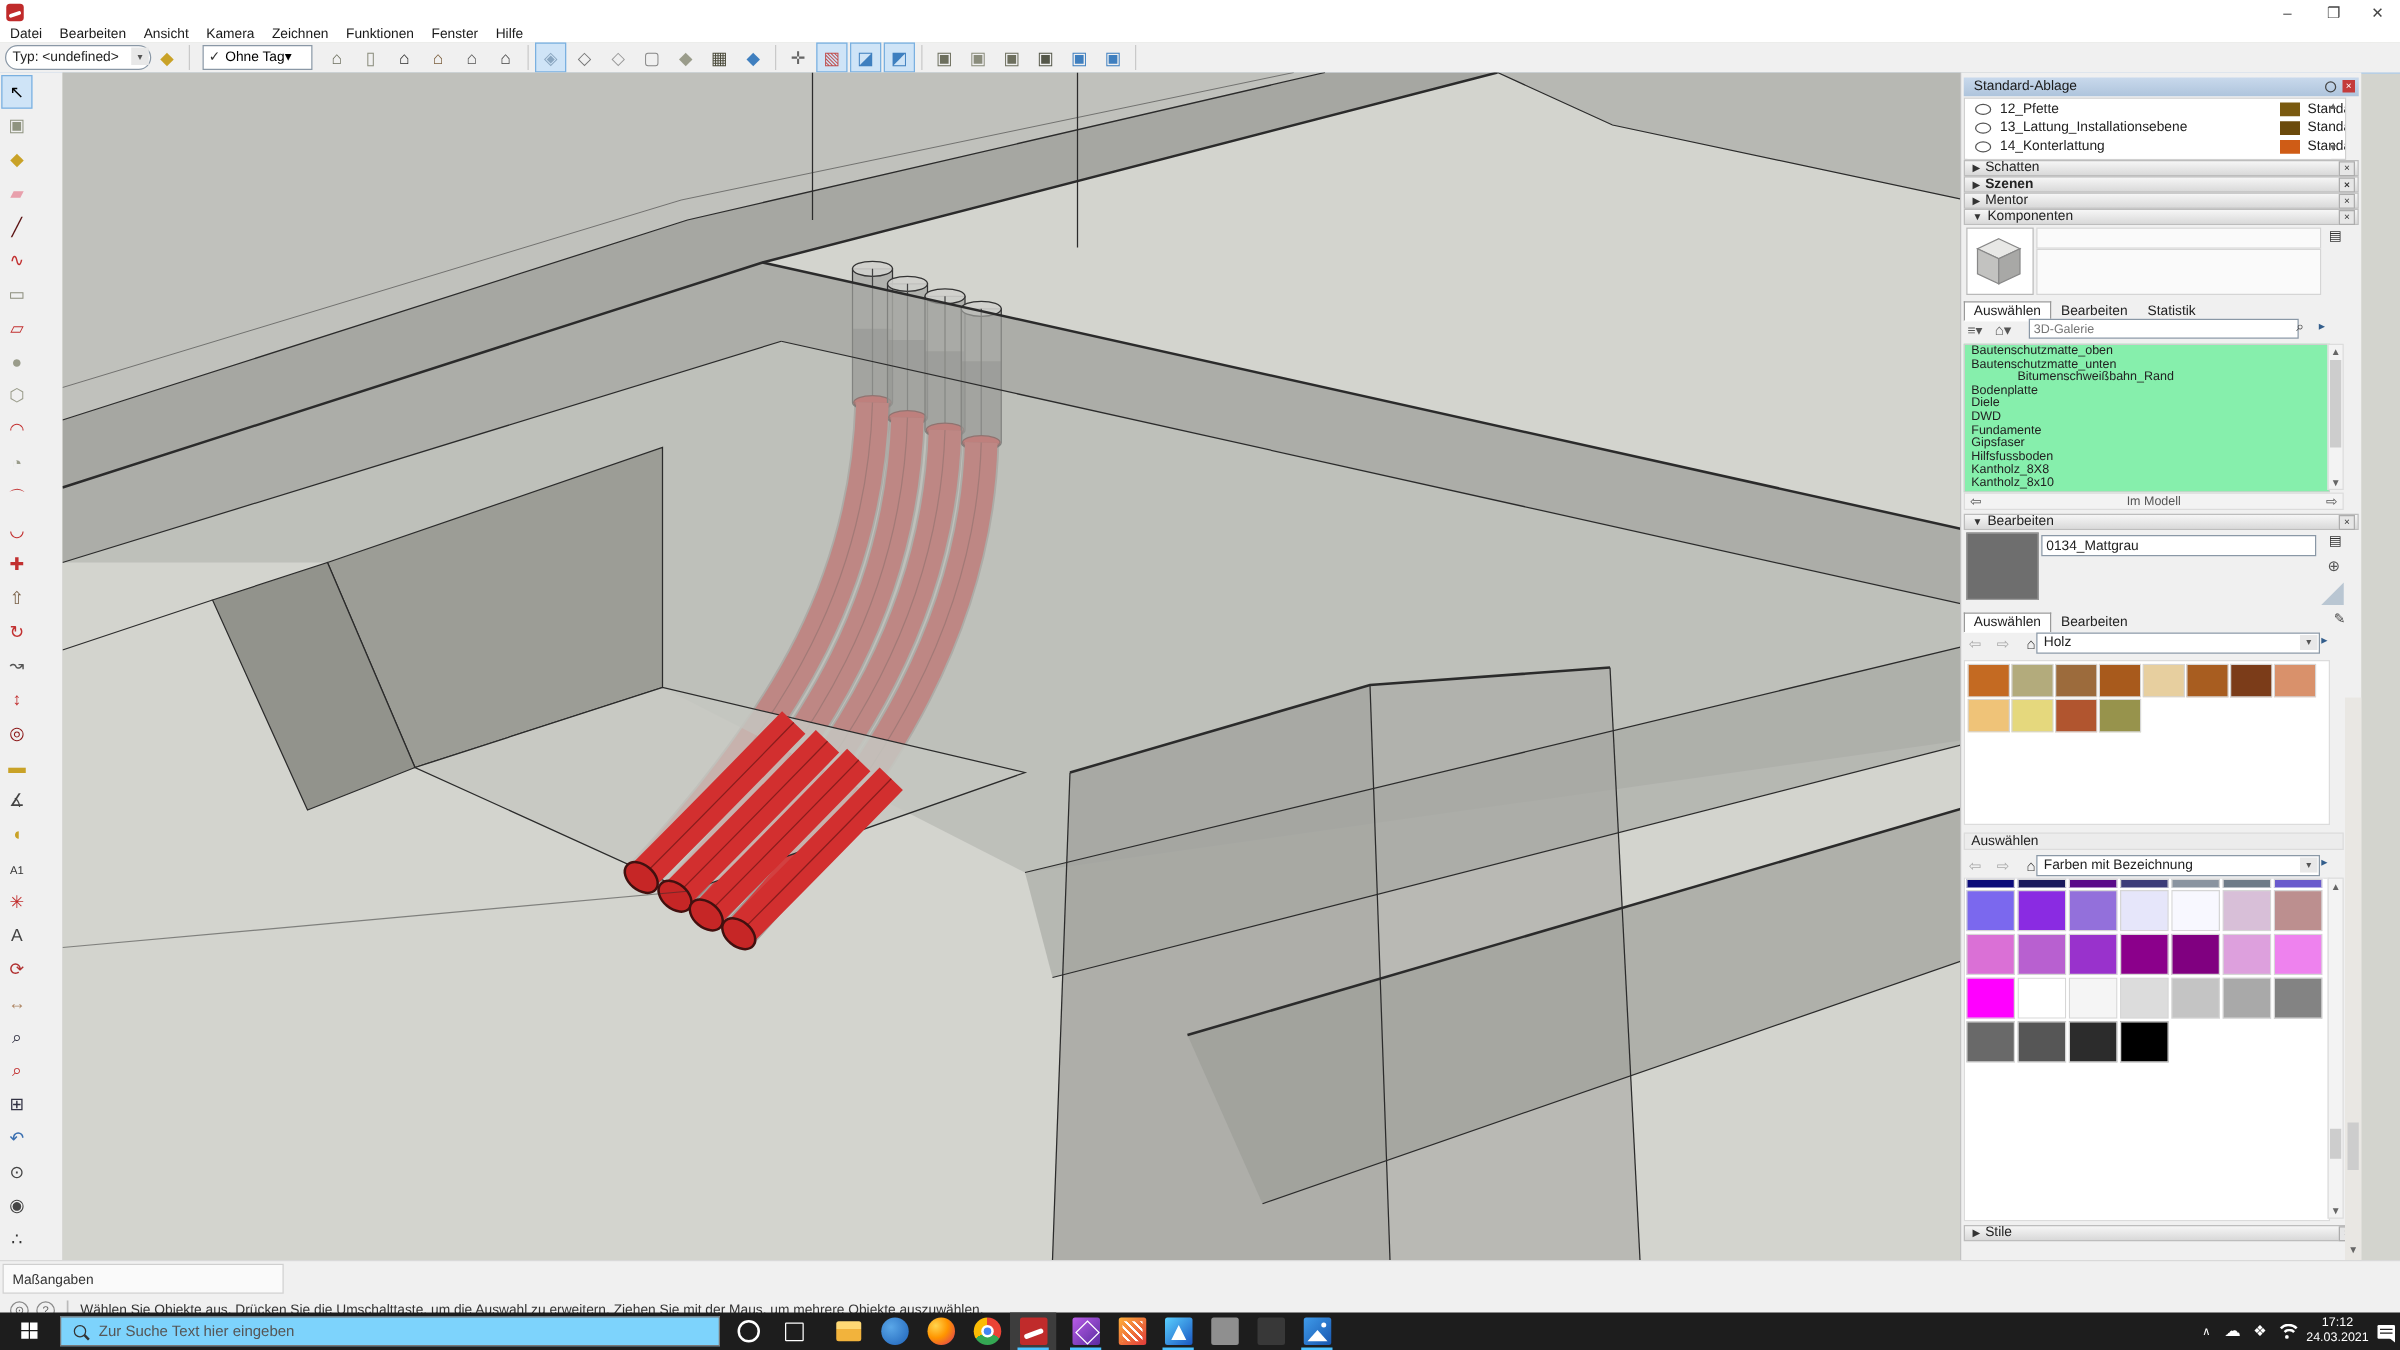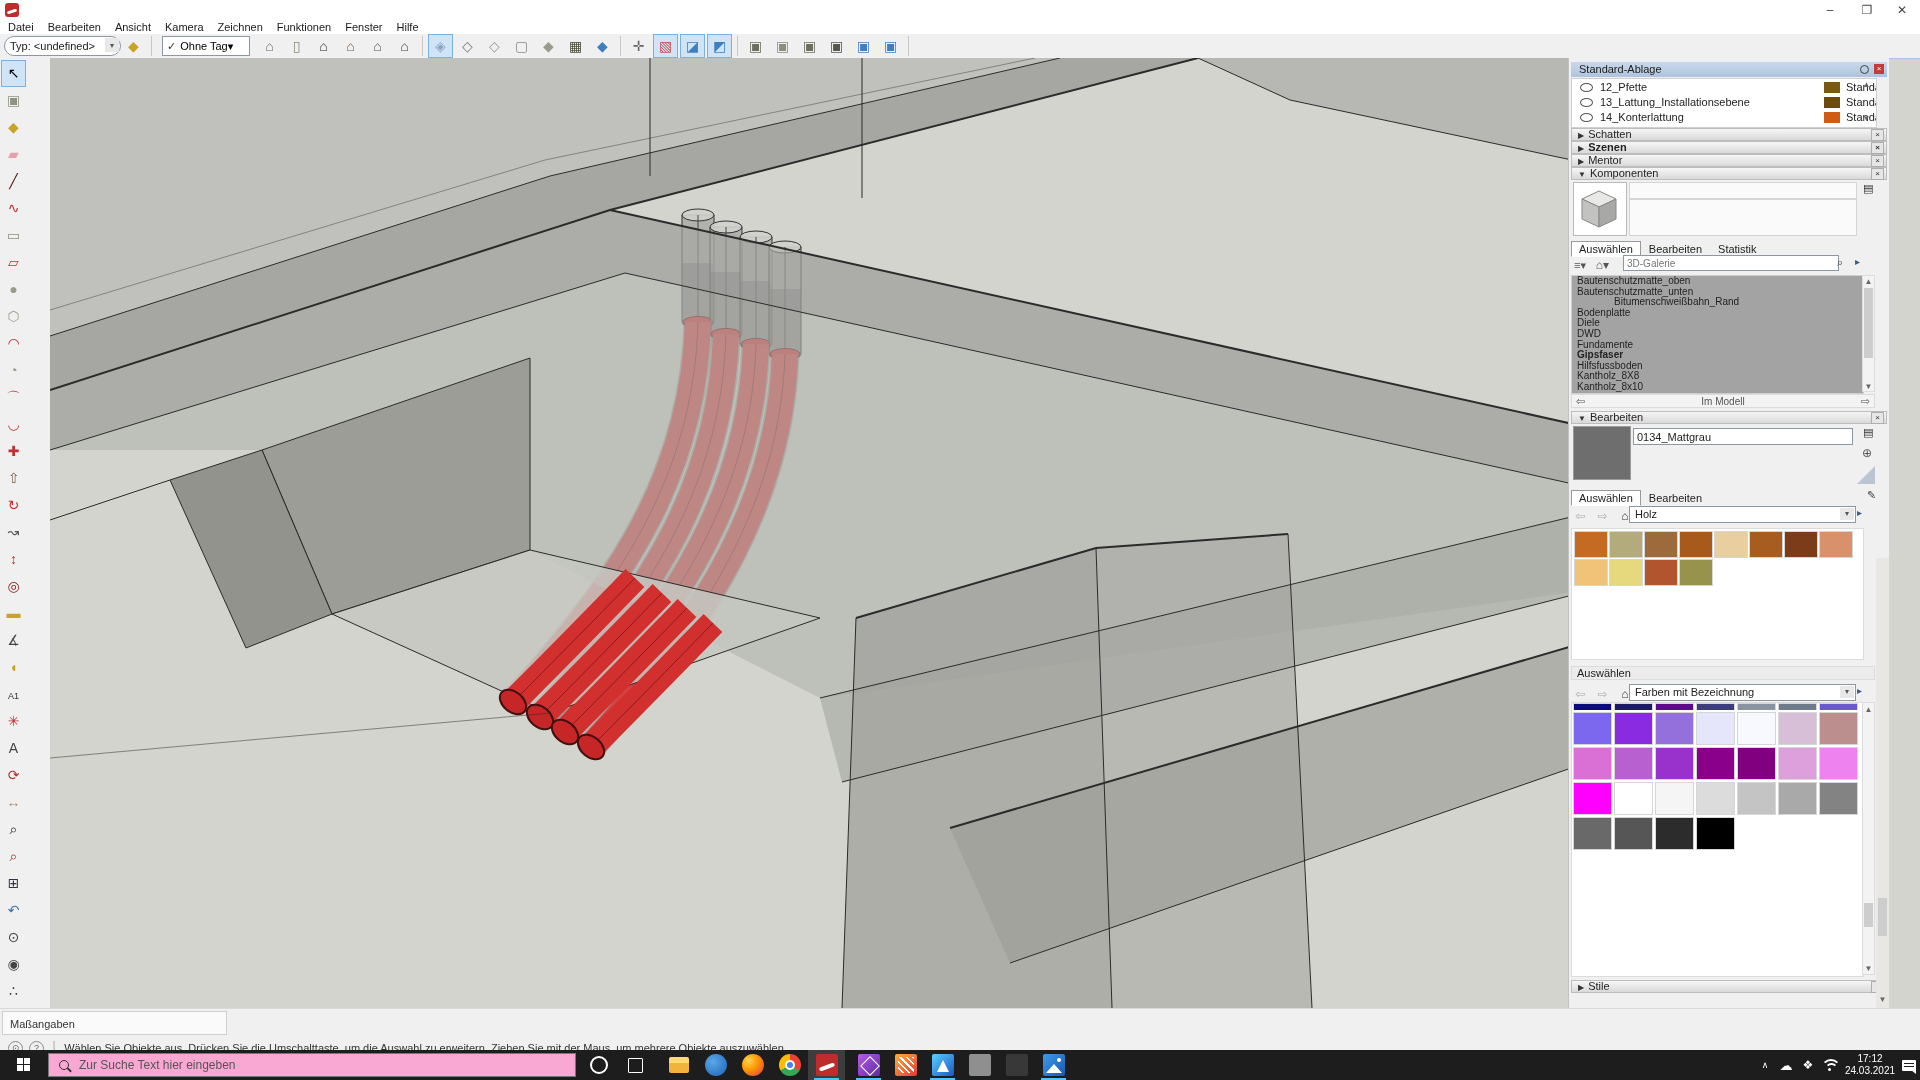--- a/index.html
+++ b/index.html
@@ -54,21 +54,21 @@
   
   #statusbar{left:0;top:1008px;width:1920px;height:42px;background:#f0f0f0;border-top:1px solid #d9d9d9;}
   #measure-box{left:2px;top:2px;width:225px;height:24px;background:#fafafa;border:1px solid #cfcfcf;font-size:11px;color:#333;line-height:24px;padding-left:7px;box-sizing:border-box;}
   .scirc{display:inline-block;width:13px;height:13px;border:1px solid #8a8a8a;border-radius:50%;font-size:9px;line-height:13px;text-align:center;color:#666;margin-right:6px;}
   #status-msg{font-size:11px;color:#333;}
   
   #taskbar{left:0;top:1050px;width:1920px;height:30px;background:#1d1d1d;}
   #startbtn{left:0;top:0;width:48px;height:30px;}
   #winlogo{left:17px;top:8px;width:14px;height:14px;display:grid;grid-template-columns:6px 6px;grid-template-rows:6px 6px;gap:1px;}
   #winlogo span{background:#fff;}
-  #tb-search{left:48px;top:3px;width:528px;height:24px;background:#f9a8d4;border:1px solid #777;display:flex;align-items:center;box-sizing:border-box;}
+  #tb-search{left:48px;top:3px;width:528px;height:24px;background:#7dd3fc;border:1px solid #777;display:flex;align-items:center;box-sizing:border-box;}
   .magg{width:8px;height:8px;border:1.5px solid #333;border-radius:50%;margin-left:12px;position:relative;}
   .magg:after{content:"";position:absolute;left:7px;top:8px;width:5px;height:1.5px;background:#333;transform:rotate(45deg);}
   #tb-search span{font-size:12px;color:#555;margin-left:10px;}
   .slot{position:absolute;top:0;width:37px;height:30px;display:flex;align-items:center;justify-content:center;}
   .slot.activeapp{background:#3d3d3d;}
   .runline{position:absolute;bottom:0;left:6px;width:25px;height:2px;background:#4cc2ff;}
   .ti{width:22px;height:22px;position:relative;border-radius:2px;}
   .tray{position:absolute;top:0;height:30px;display:flex;align-items:center;justify-content:center;color:#fff;}
   #clock{text-align:center;font-size:10px;color:#fff;line-height:1.25;}
   .wifiarc{position:absolute;border:2px solid transparent;border-top-color:#fff;border-radius:50%;}
@@ -341,29 +341,29 @@
   <div class="abs" style="left:2px;top:181px;width:304px;">
     <span class="tab on">Auswählen</span><span class="tab">Bearbeiten</span><span class="tab">Statistik</span>
   </div>
   <div class="abs" style="left:2px;top:197px;width:304px;height:18px;">
     <span class="navbtn" style="font-size:11px;">≡▾</span>
     <span class="navbtn">⌂▾</span>
     <input class="fld" style="left: 52px; top: 0px; width: 208px;" placeholder="3D-Galerie">
     <span class="abs" style="left:266px;top:1px;font-size:11px;color:#444;">⌕</span>
     <span class="abs" style="left:284px;top:1px;font-size:10px;color:#335e8c;">▸</span>
   </div>
-  <div class="abs" style="left:2px;top:217px;width:291px;height:117px;background:#a3a3a3;border:1px solid #cfcfcf;overflow:hidden;font-size:10px;color:#222;" id="complist">
+  <div class="abs" style="left:2px;top:217px;width:291px;height:117px;background:#86efac;border:1px solid #cfcfcf;overflow:hidden;font-size:10px;color:#222;" id="complist">
       <div style="padding: 0px 5px; line-height: 10.6px;">Bautenschutzmatte_oben</div>
       <div style="padding: 0px 5px; line-height: 10.6px;">Bautenschutzmatte_unten</div>
       <div style="padding: 0px 5px; line-height: 10.6px; margin-left: 37px;">Bitumenschweißbahn_Rand</div>
       <div style="padding: 0px 5px; line-height: 10.6px;">Bodenplatte</div>
       <div style="padding: 0px 5px; line-height: 10.6px;">Diele</div>
       <div style="padding: 0px 5px; line-height: 10.6px;">DWD</div>
       <div style="padding: 0px 5px; line-height: 10.6px;">Fundamente</div>
-      <div style="padding: 0px 5px; line-height: 10.6px; font-weight: bold;">Gipsfaser</div>
+      <div style="padding: 0px 5px; line-height: 10.6px;">Gipsfaser</div>
       <div style="padding: 0px 5px; line-height: 10.6px;">Hilfsfussboden</div>
       <div style="padding: 0px 5px; line-height: 10.6px;">Kantholz_8X8</div>
       <div style="padding: 0px 5px; line-height: 10.6px;">Kantholz_8x10</div>
     </div>
   <div class="scroll" style="left:293px;top:217px;height:117px;">
     <div class="thumb" style="top:12px;height:70px;"></div>
     <div class="chev" style="top:1px;">▲</div>
     <div class="chev" style="top:106px;">▼</div>
   </div>
   <div class="abs" style="left:2px;top:336px;width:304px;height:14px;background:#f3f3f3;border:1px solid #dcdcdc;box-sizing:border-box;">

